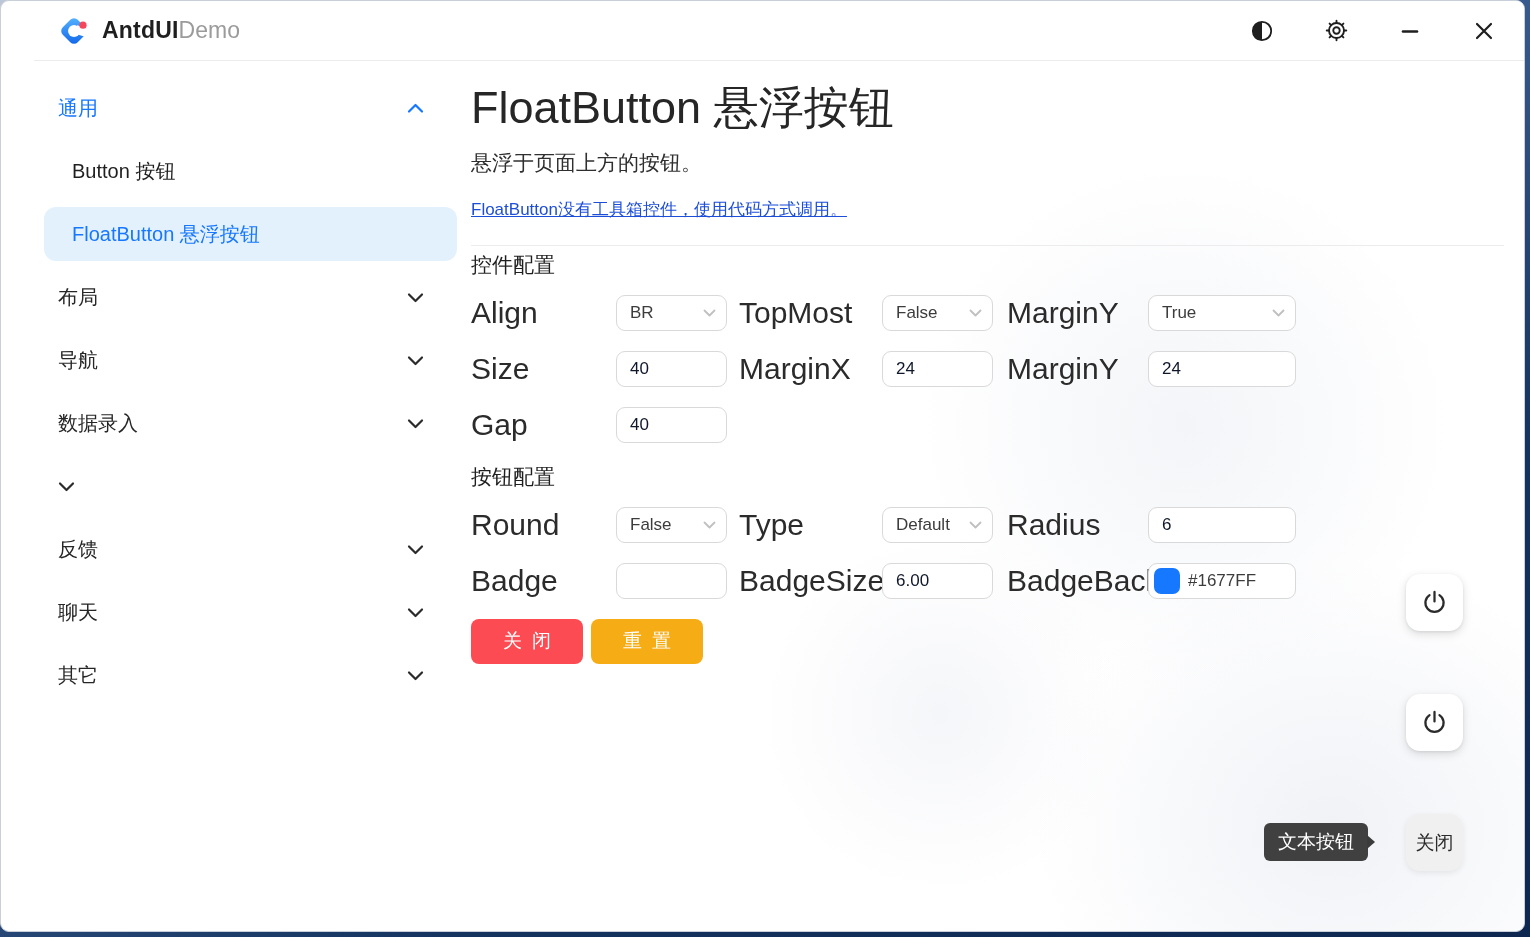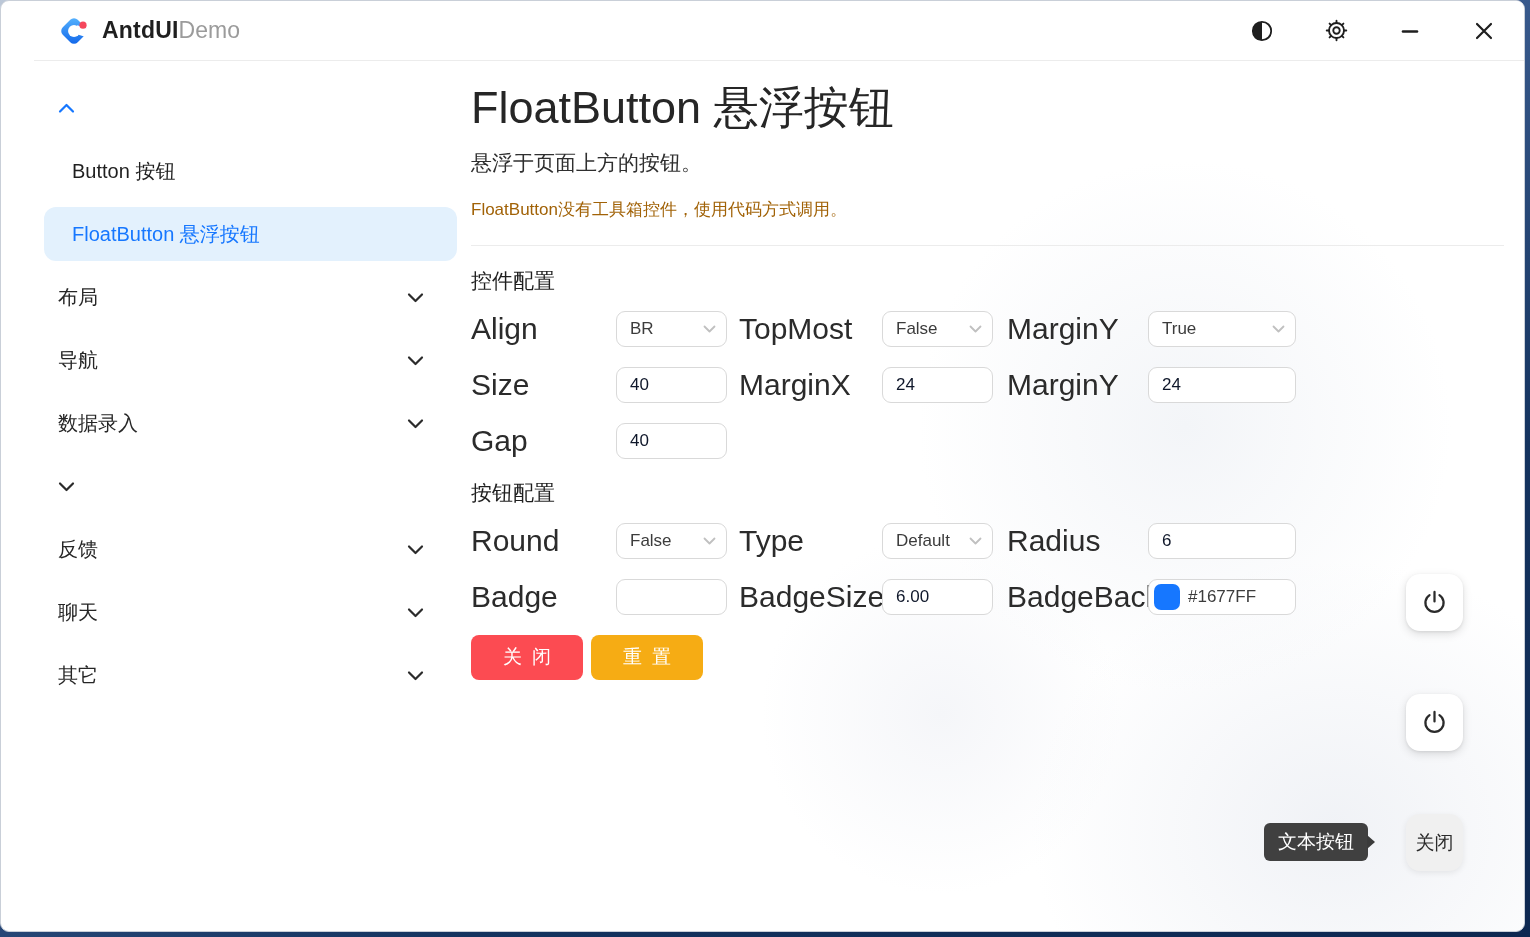--- a/index.html
+++ b/index.html
@@ -47,23 +47,23 @@
   .main-decor {
     position:absolute; inset:0; pointer-events:none;
     background:
       radial-gradient(430px 430px at 68% 42%, #f3f5f8 0%, rgba(243,245,248,0) 62%),
       radial-gradient(520px 460px at 82% 88%, #f0f2f6 0%, rgba(240,242,246,0) 58%),
       radial-gradient(300px 300px at 45% 75%, #f5f6f9 0%, rgba(245,246,249,0) 60%);
   }
   .content { position:relative; }
   h1.page-title { font-size:45px; font-weight:500; color:#262626; line-height:1.22; }
   .page-subtitle { margin-top:13px; font-size:21px; color:#2f2f2f; }
-  .page-desc { margin-top:21px; font-size:17px; color:#a16207; }
+  .page-desc { margin-top:21px; font-size:17px; color:#1d4ed8;text-decoration:underline; }
   .divider { margin-top:24px; height:1px; background:#ececec; }
-  .section-title { margin-top:21px; font-size:21px; color:#1f1f1f; font-weight:500; }
+  .section-title { margin-top:5px; font-size:21px; color:#1f1f1f; font-weight:500; }
   
   .fgrid { margin-top:16px; }
   .frow {
     display:grid; grid-template-columns:145px 111px 155px 111px 155px 148px;
     align-items:center; margin-bottom:20px; height:36px;
   }
   .flabel { font-size:30px; color:#2b2b2b; }
   .flabel.c2 { padding-left:12px; }
   .flabel.c3 { padding-left:14px; }
   .fld {
@@ -150,20 +150,21 @@
       <svg width="22" height="22" viewBox="0 0 22 22">
         <path d="M4 4 L18 18 M18 4 L4 18" stroke="#1f1f1f" stroke-width="2.2" stroke-linecap="round"></path>
       </svg>
     </div>
   </div>
 
   <div class="app-body">
 
     <div class="sidebar">
       <div class="nav-row group-open">
+        <span class="lbl">通用</span>
         <svg class="chev" width="17" height="11" viewBox="0 0 17 11">
           <polyline points="2,8.5 8.5,2 15,8.5" fill="none" stroke="#1677FF" stroke-width="2.2" stroke-linecap="round" stroke-linejoin="round"></polyline>
         </svg>
       </div>
 
       <div class="nav-row nav-child">
         <span class="lbl">Button 按钮</span>
       </div>
 
       <div class="nav-row nav-child nav-selected">

